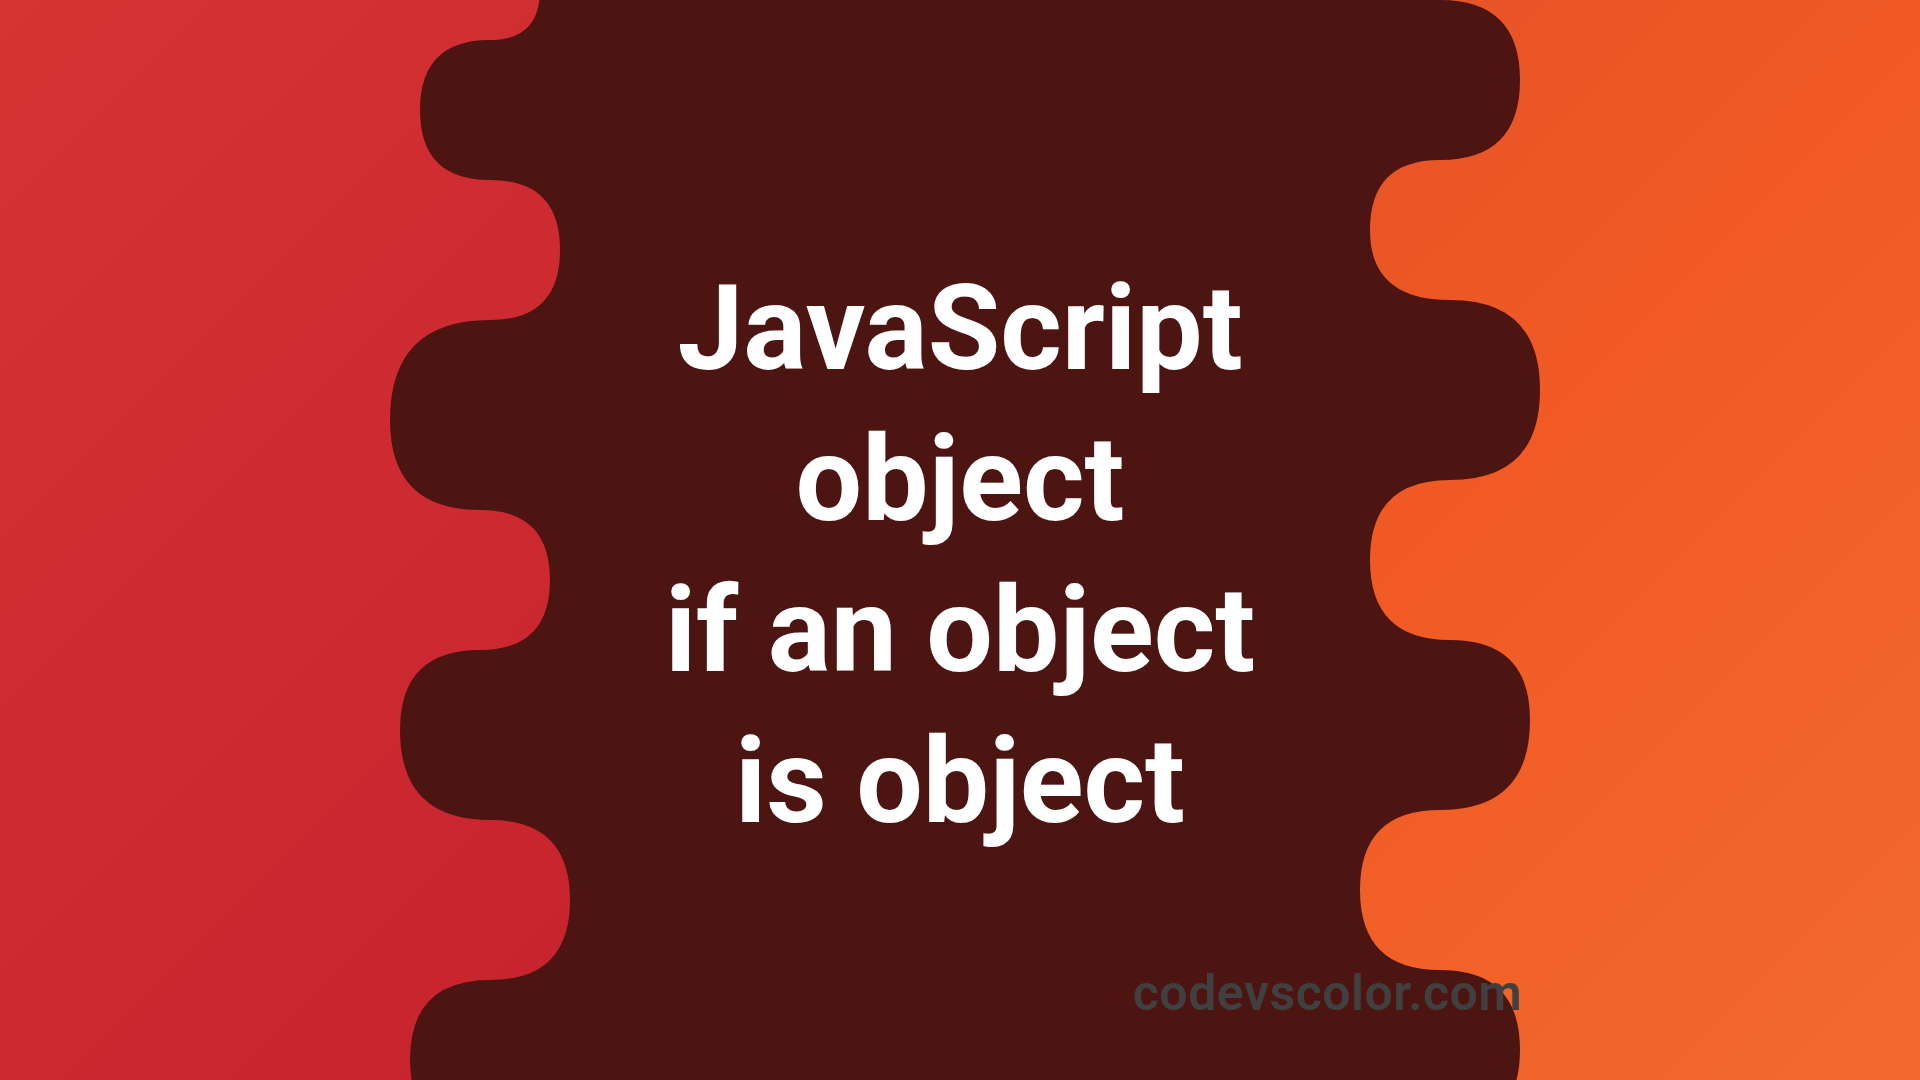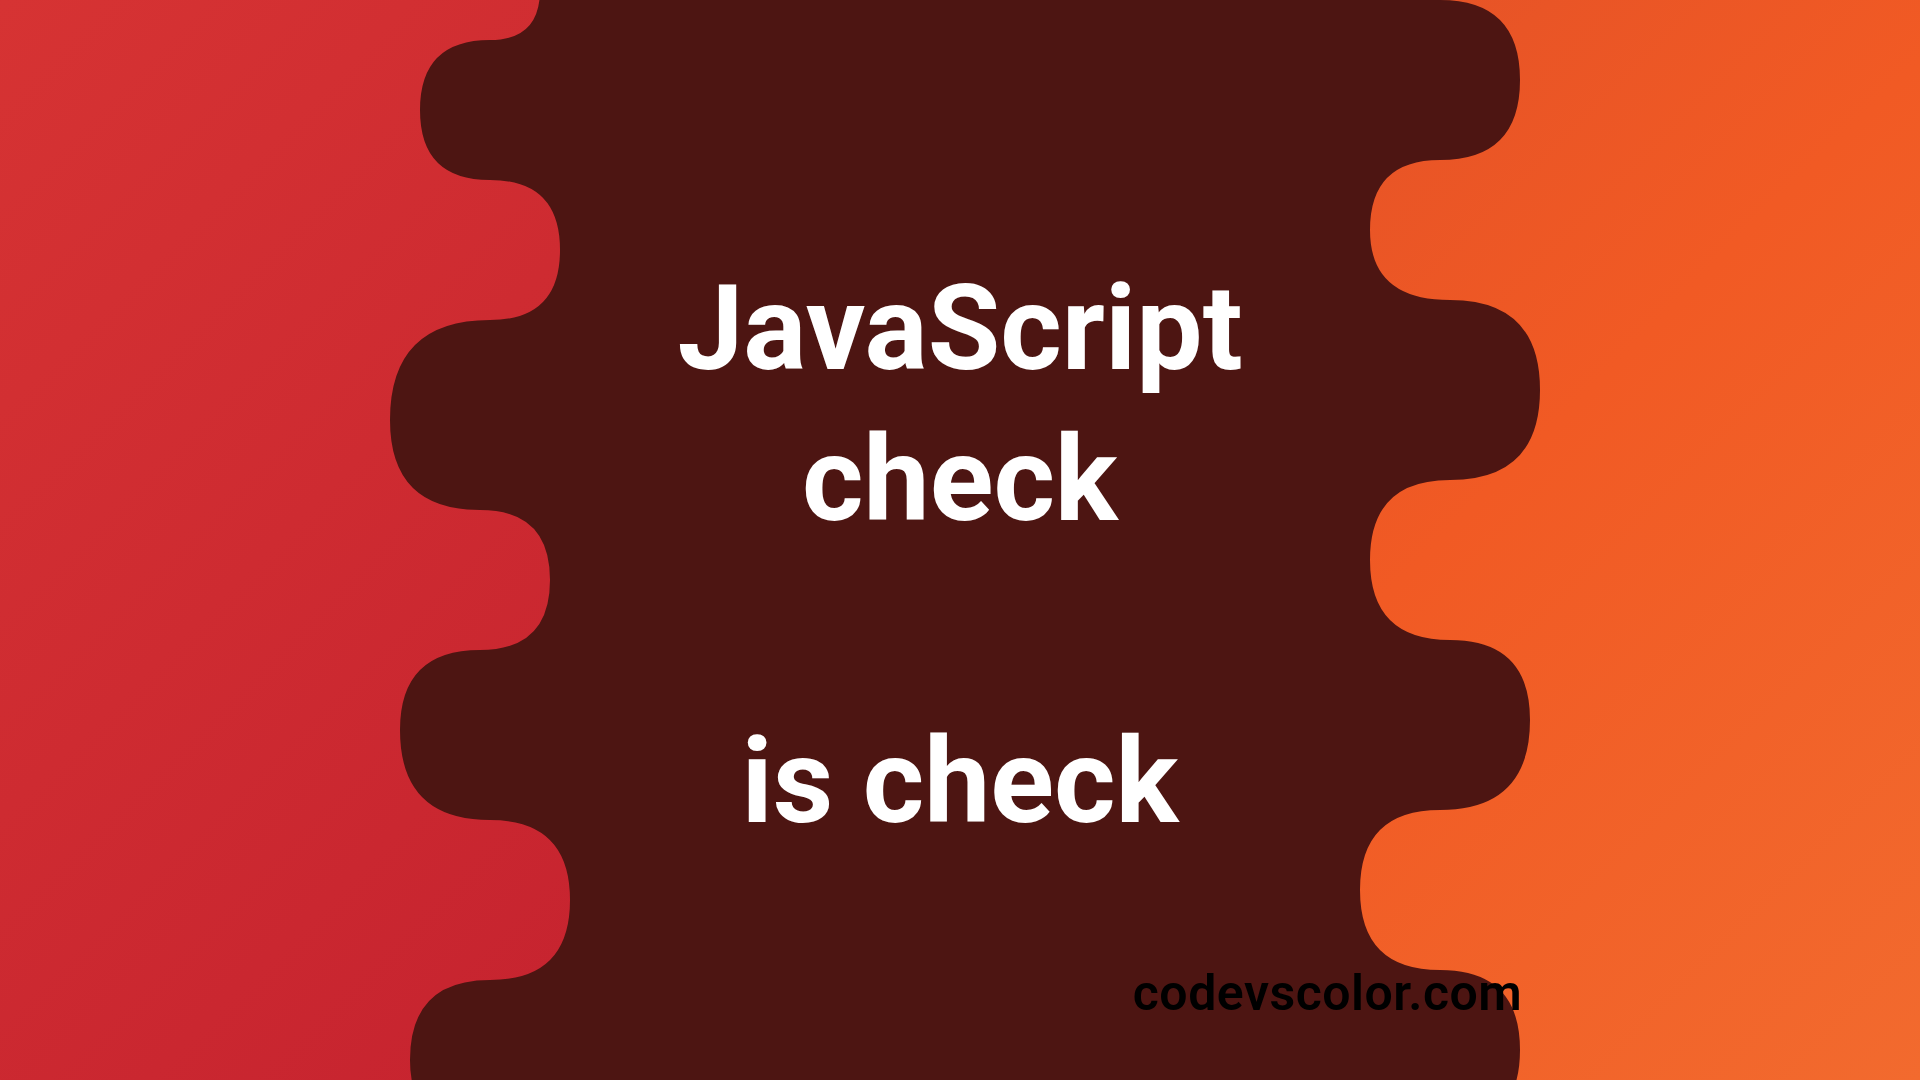--- a/index.html
+++ b/index.html
@@ -41,21 +41,21 @@
     line-height: 1.28;
     text-align: center;
     white-space: nowrap;
     margin-top: 48px;
   }
   .credit {
     position: absolute;
     bottom: 58px;
     left: 59%;
     z-index: 3;
-    color: #000000;
+    color: #404040;
     font-size: 50px;
     font-weight: 600;
     letter-spacing: 0.5px;
   }
 </style>
 </head>
 <body>
 
 <div class="bg-left"></div>
 <div class="bg-right"></div>
@@ -94,18 +94,18 @@
     Q 1110 210 1180 210
     Q 1260 210 1260 130
     Q 1260 50 1180 50
     Q 1120 50 1120 0
     Z
   "></path>
 </svg>
 
 <div class="title">
   <span>JavaScript</span><br>
-  <span>check</span><br>
-  <br>
-  <span>is check</span>
+  <span>object</span><br>
+  <span>if an object</span><br>
+  <span>is object</span>
 </div>
 
 <div class="credit">codevscolor.com</div>
 
 </body></html>

